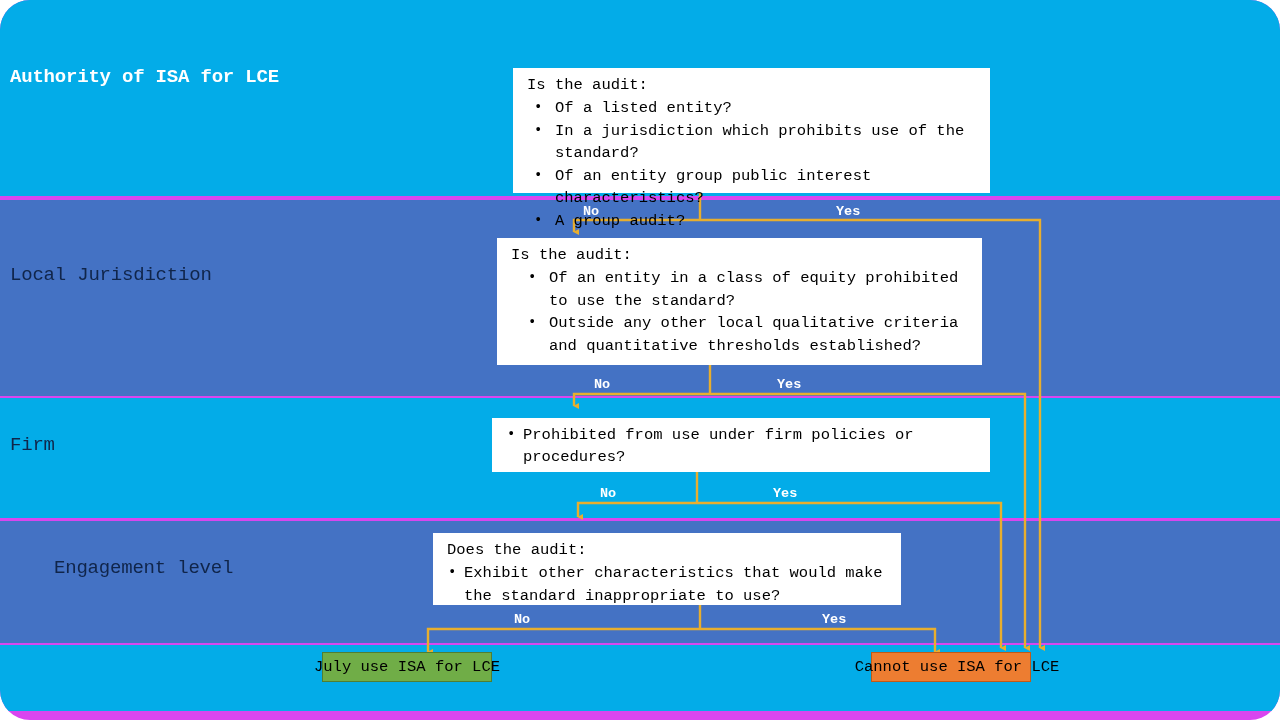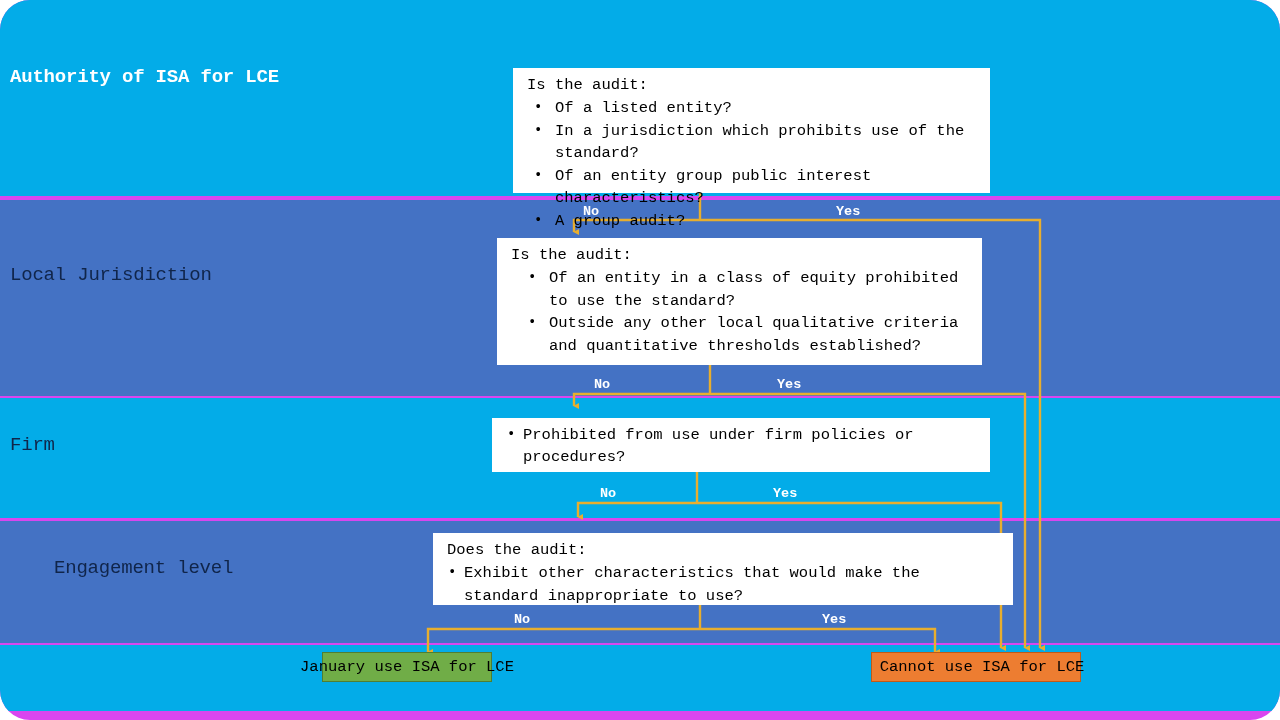--- a/index.html
+++ b/index.html
@@ -193,31 +193,31 @@
 
   <div class="qbox tight" style="left:492px;top:418px;width:498px;height:54px;">
     <ul>
       <li>
         <span class="bullet">•</span>
         <span>Prohibited from use under firm policies or procedures?</span>
       </li>
     </ul>
   </div>
 
-  <div class="qbox tight" style="left:433px;top:533px;width:580px;height:72px;">
+  <div class="qbox tight" style="left:433px;top:533px;width:468px;height:72px;">
     <span class="lead">Does the audit:</span>
     <ul>
       <li>
         <span class="bullet">•</span>
         <span>Exhibit other characteristics that would make the standard inappropriate to use?</span>
       </li>
     </ul>
   </div>
 
   <div class="result" style="left:322px;top:652px;width:170px;height:30px;background:#70AD47;border:1px solid #507E32;">
-    <span>January use ISA for LCE</span>
-  </div>
-
-  <div class="result" style="left:871px;top:652px;width:210px;height:30px;background:#ED7D31;border:1px solid #C05A18;padding-left:12px;">
+    <span>July use ISA for LCE</span>
+  </div>
+
+  <div class="result" style="left:871px;top:652px;width:160px;height:30px;background:#ED7D31;border:1px solid #C05A18;padding-left:12px;">
     <span>Cannot use ISA for LCE</span>
   </div>
 
 </div>
 
 </body></html>

